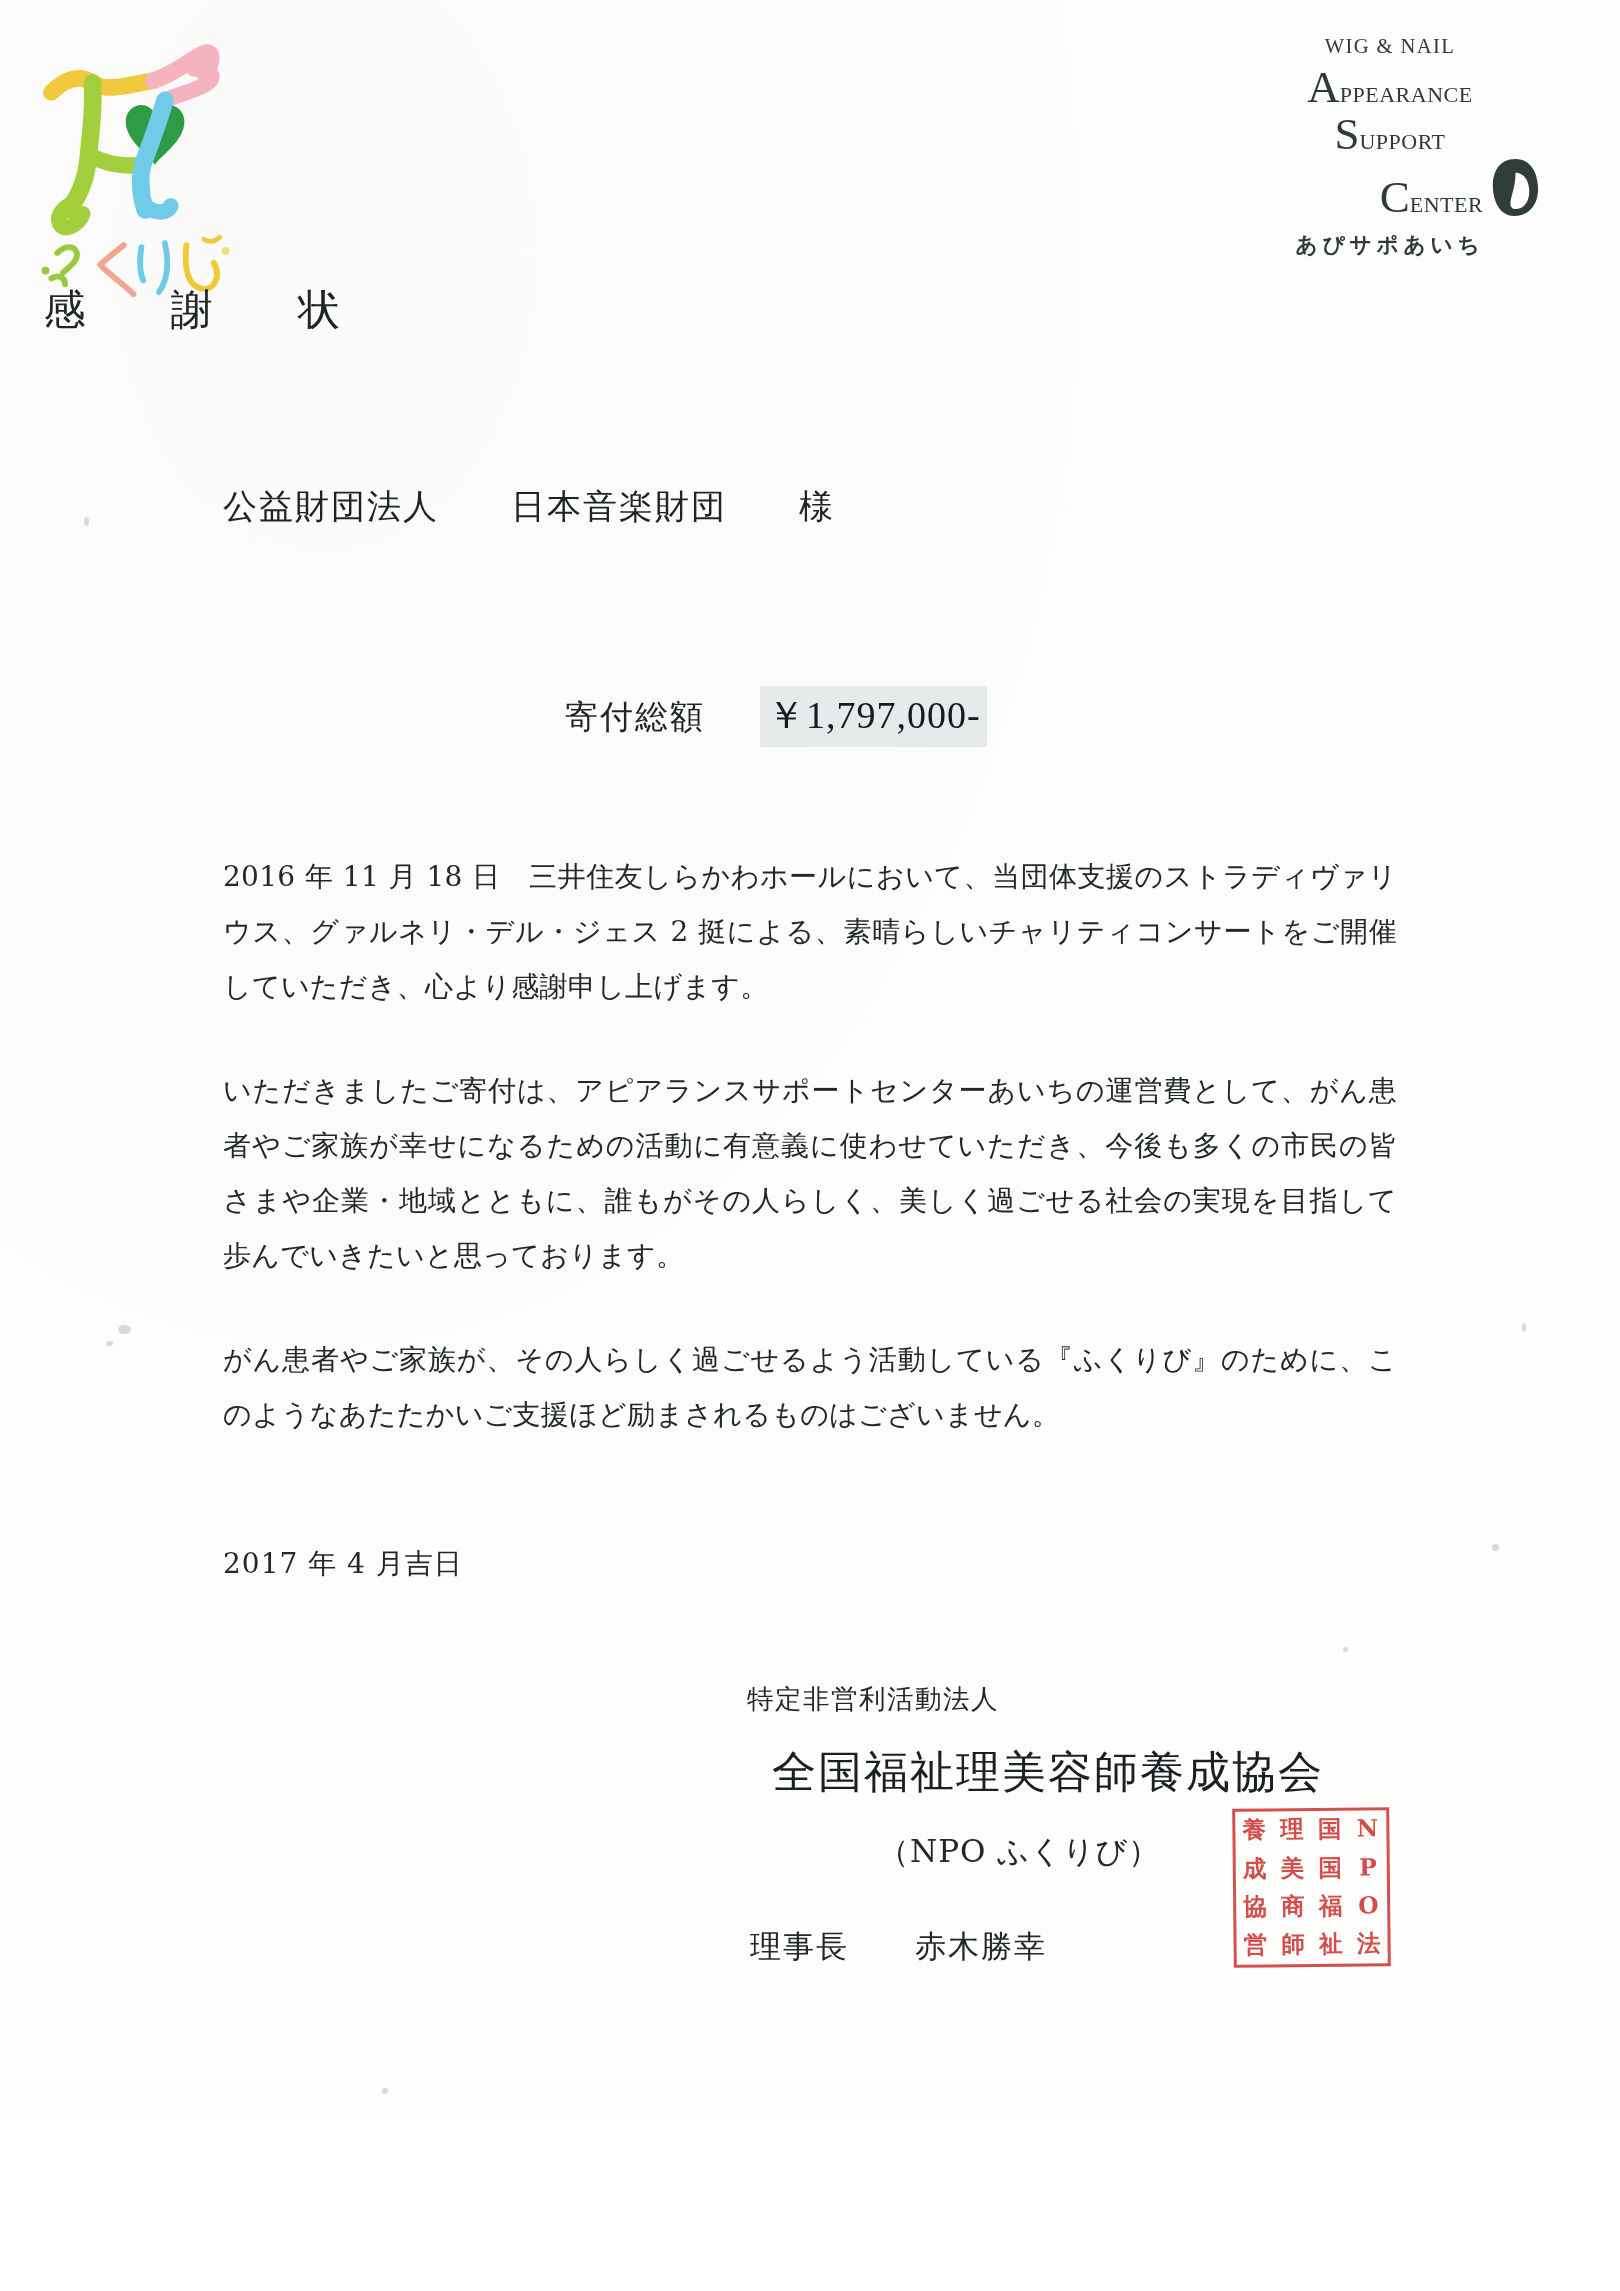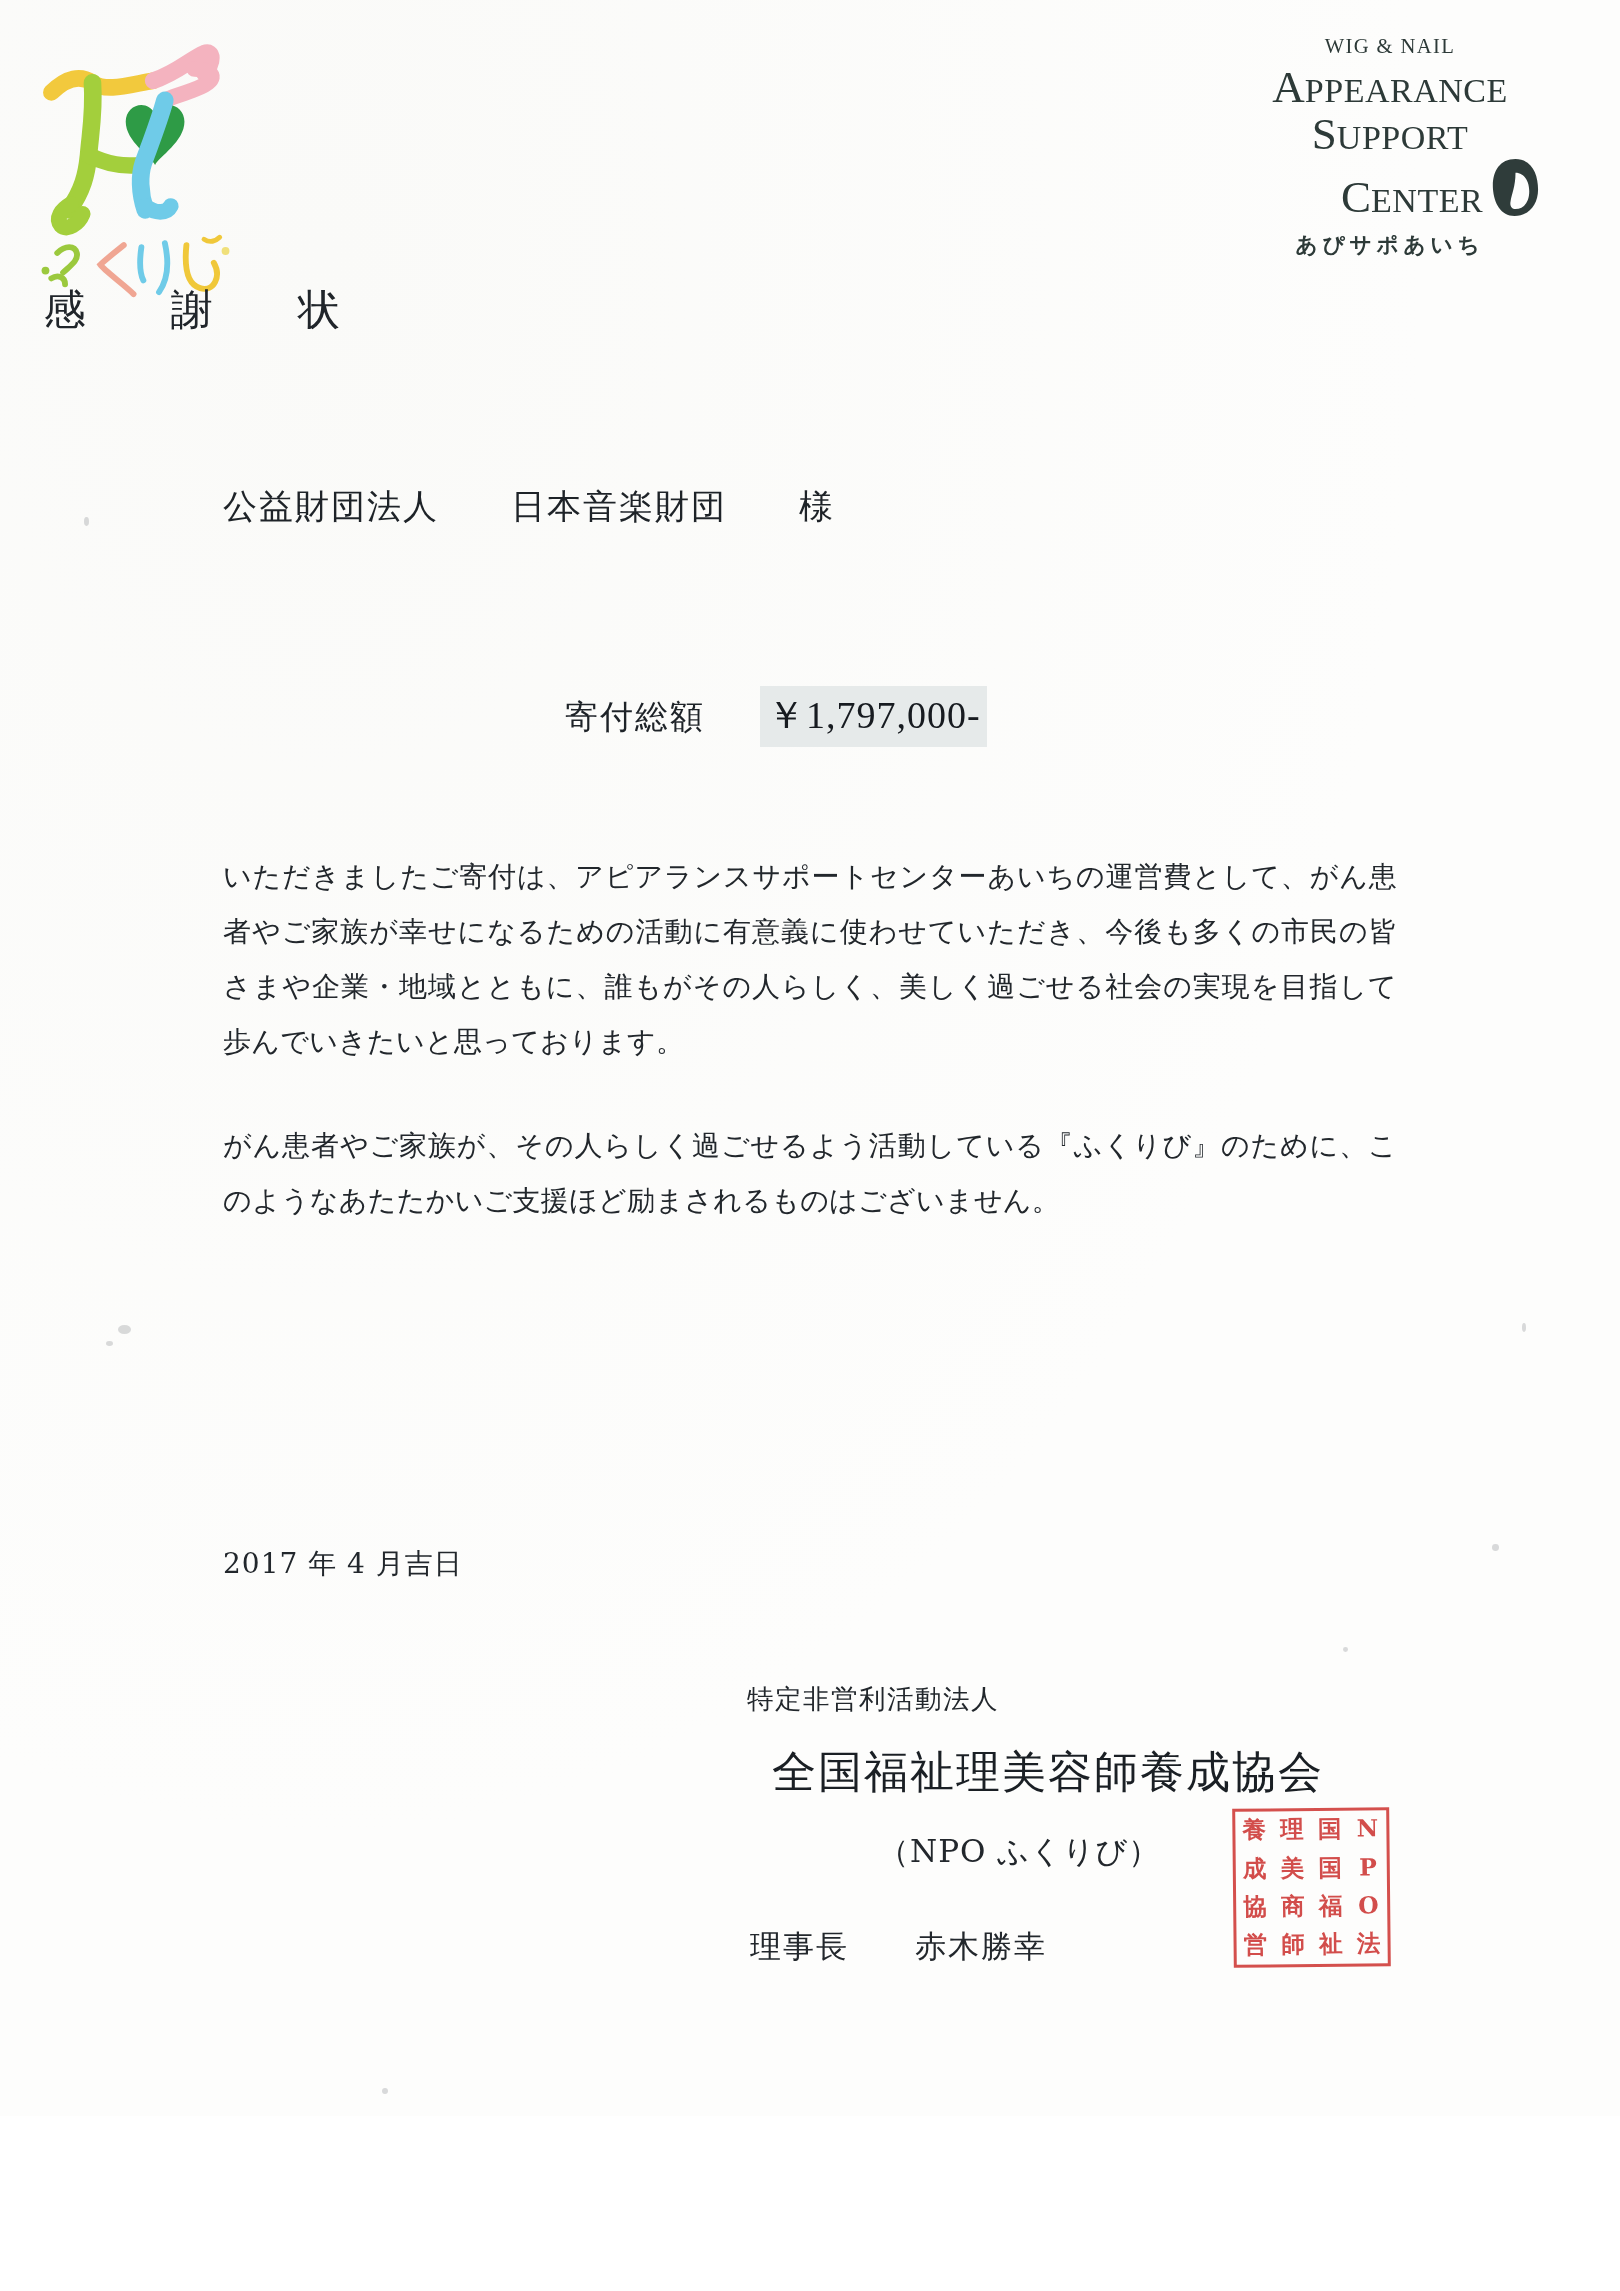--- a/index.html
+++ b/index.html
@@ -63,21 +63,21 @@
     margin-bottom: 5.9px;
     white-space: nowrap;
   }
   .asc-line {
     font-family: "Liberation Serif", serif;
     line-height: 1.04;
     white-space: nowrap;
     text-align: center;
   }
   .asc-line .cap { font-size: 45px; }
-  .asc-line .rest { font-size: 34px; letter-spacing: 0.5px; }
+  .asc-line .rest { font-size: 22px; letter-spacing: 0.5px; }
   .asc-center-row {
     position: relative;
     display: flex;
     align-items: flex-end;
     justify-content: flex-end;
   }
   .asc-hair {
     width: 53px;
     height: 61px;
     margin-left: 5.9px;
@@ -321,20 +321,21 @@
   <div class="cert-title">感　謝　状</div>
 
   <div class="recipient">公益財団法人　　日本音楽財団　　様</div>
 
   <div class="amount-row">
     <span class="amount-label">寄付総額</span>
     <span class="amount-value">￥1,797,000-</span>
   </div>
 
   <div class="body-block">
+    <p class="para">2016 年 11 月 18 日　三井住友しらかわホールにおいて、当団体支援のストラディヴァリウス、グァルネリ・デル・ジェス 2 挺による、素晴らしいチャリティコンサートをご開催していただき、心より感謝申し上げます。</p>
     <p class="para">いただきましたご寄付は、アピアランスサポートセンターあいちの運営費として、がん患者やご家族が幸せになるための活動に有意義に使わせていただき、今後も多くの市民の皆さまや企業・地域とともに、誰もがその人らしく、美しく過ごせる社会の実現を目指して歩んでいきたいと思っております。</p>
     <p class="para">がん患者やご家族が、その人らしく過ごせるよう活動している『ふくりび』のために、このようなあたたかいご支援ほど励まされるものはございません。</p>
   </div>
 
   <div class="doc-date">2017 年 4 月吉日</div>
 
   <div class="sig-block">
     <div class="sig-npo-type">特定非営利活動法人</div>
     <div class="sig-org">全国福祉理美容師養成協会</div>
     <div class="sig-alias-row">

